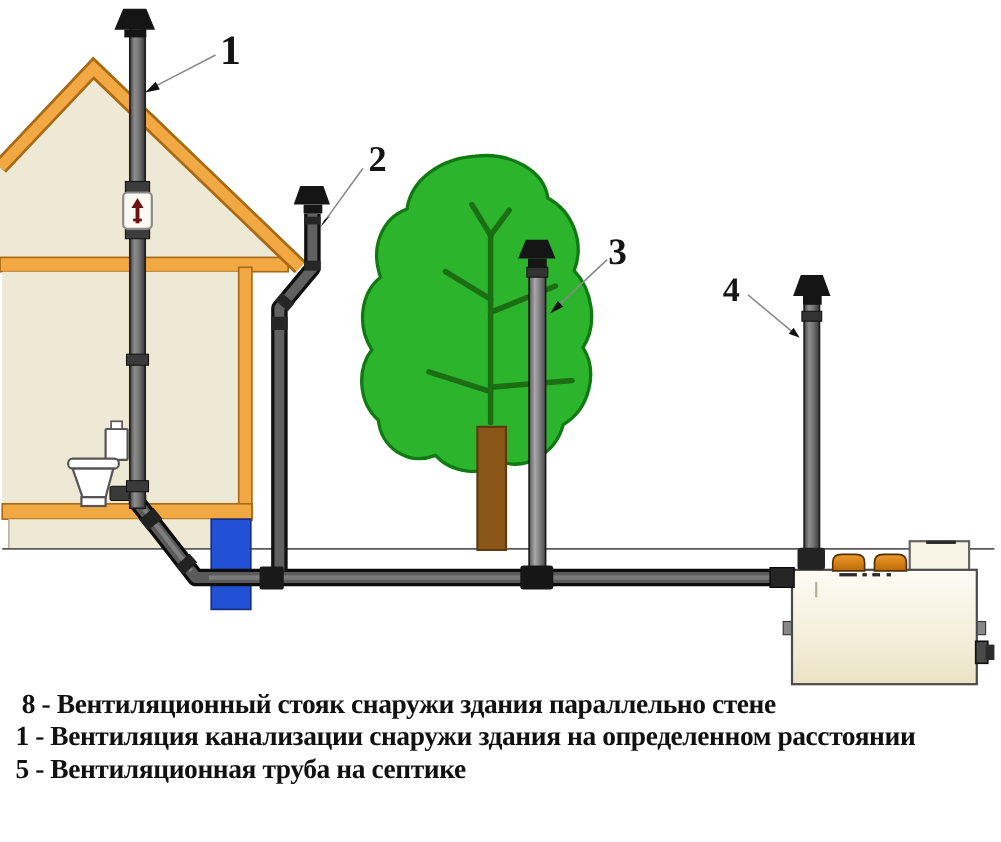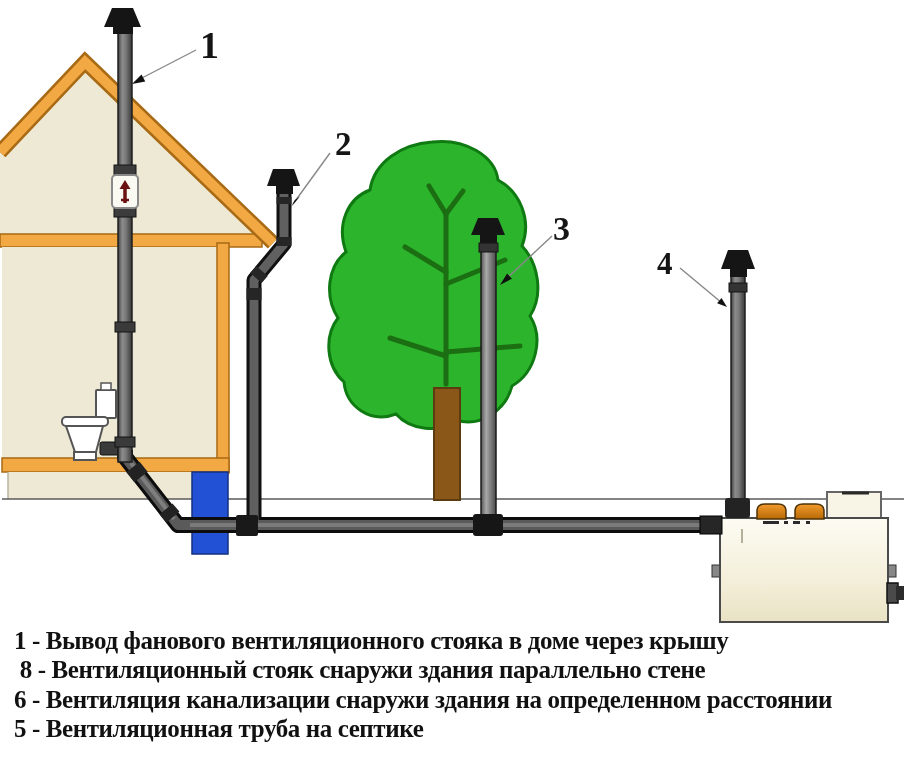--- a/index.html
+++ b/index.html
@@ -175,19 +175,18 @@
     <polygon points="727,307 717.1,303.3 721.5,297.9" stroke="none"></polygon>
   </g>
 
   <text class="callout-num" x="200" y="58" font-size="38">1</text>
   <text class="callout-num" x="335" y="155" font-size="33">2</text>
   <text class="callout-num" x="553" y="240" font-size="34">3</text>
   <text class="callout-num" x="657" y="274" font-size="31">4</text>
 </svg>
 
   <div class="legend">
-    <div class="legend-line">1 - Вывод фанового вентиляционного стояка в доме через крышу</div>
     <div class="legend-line"> 8 - Вентиляционный стояк снаружи здания параллельно стене</div>
-    <div class="legend-line">6 - Вентиляция канализации снаружи здания на определенном расстоянии</div>
+    <div class="legend-line">1 - Вентиляция канализации снаружи здания на определенном расстоянии</div>
     <div class="legend-line">5 - Вентиляционная труба на септике</div>
   </div>
 
 </div>
 
 </body></html>

